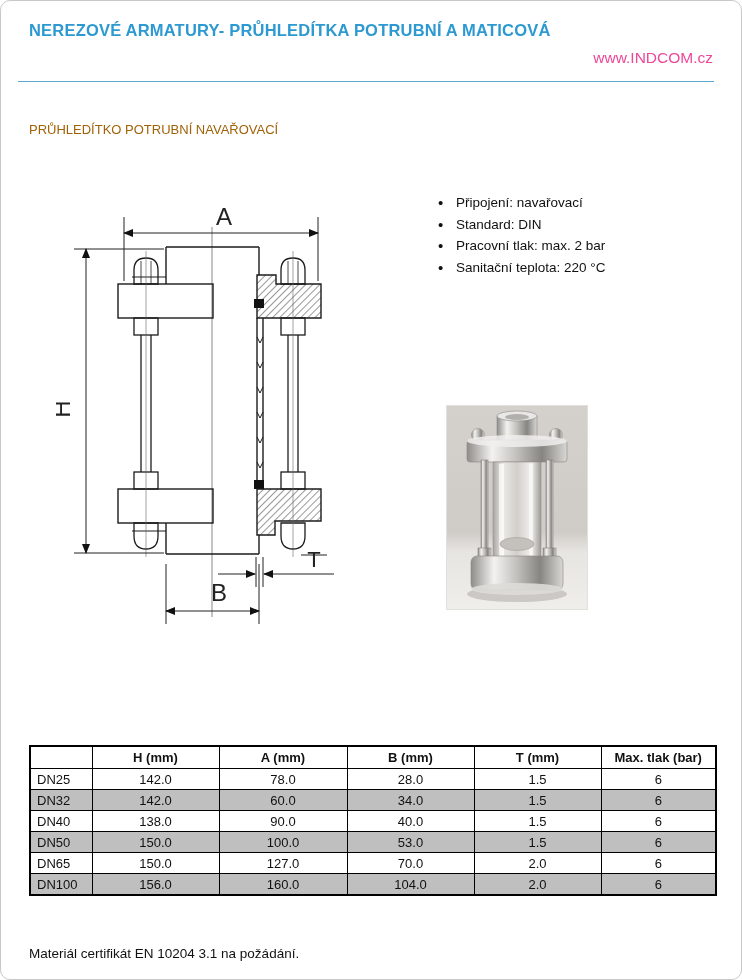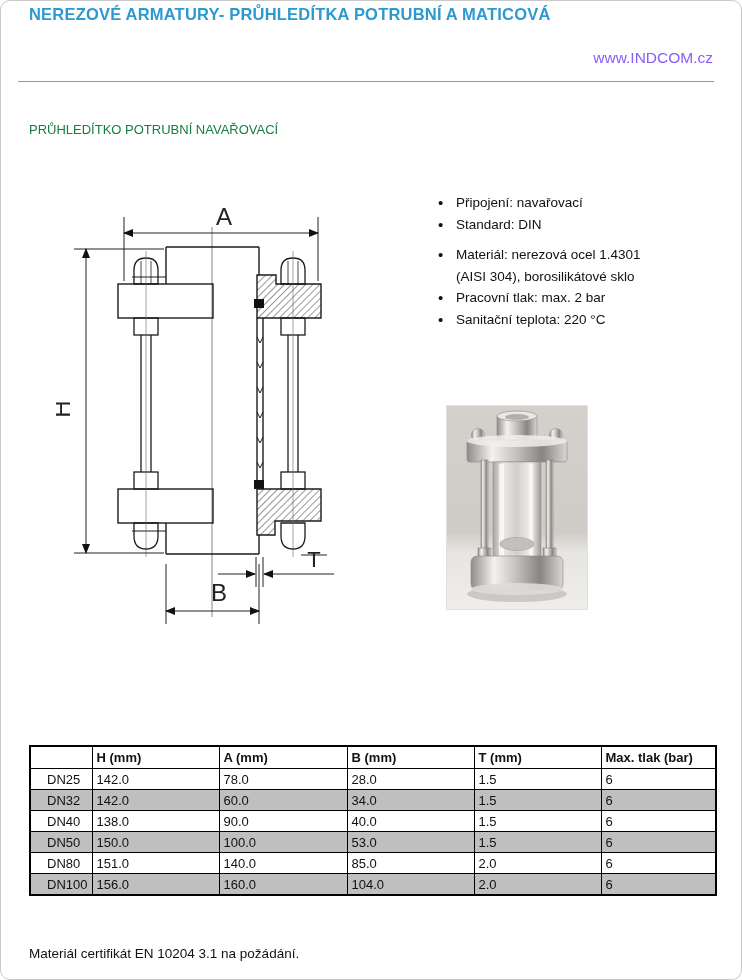--- a/index.html
+++ b/index.html
@@ -1,35 +1,35 @@
 <!DOCTYPE html>
 <html><head>
 <meta charset="utf-8">
 <style>
   html,body{margin:0;padding:0;background:#ffffff;}
   body{font-family:"Liberation Sans",sans-serif;color:#111;}
   .page{position:relative;width:740px;height:978px;background:#fff;border:1px solid #c9c9c9;border-radius:10px;overflow:hidden;}
-  .title{position:absolute;left:28px;top:4px;width:660px;font-size:16.5px;font-weight:bold;color:#2D99D1;letter-spacing:.2px;}
-  .website{position:absolute;right:28px;top:48px;font-size:15.5px;color:#8b5cf6;text-decoration:none;}
+  .title{position:absolute;left:28px;top:20px;width:660px;font-size:16.5px;font-weight:bold;color:#2D99D1;letter-spacing:.2px;}
+  .website{position:absolute;right:28px;top:48px;font-size:15.5px;color:#ec4899;text-decoration:none;}
   .rule{position:absolute;left:17px;top:80px;width:696px;height:0;border-top:1.6px solid #5EA9CD;}
-  .section-title{position:absolute;left:28px;top:121px;font-size:13px;color:#15803d;}
+  .section-title{position:absolute;left:28px;top:121px;font-size:13px;color:#a16207;}
   
   .specs{position:absolute;left:430px;top:191px;width:292px;margin:0;padding:0;list-style:none;font-size:13.5px;line-height:21.5px;}
   .specs li{position:relative;padding-left:25px;}
   .specs li::before{content:"\2022";position:absolute;left:7px;top:0;font-size:15px;}
   .specs li.group-gap{margin-top:9px;}
   
   .drawing{position:absolute;left:55px;top:186px;}
   .photo{position:absolute;left:445px;top:404px;border:1px solid #e2e0dc;}
   
   .dim-table{position:absolute;left:28px;top:744px;border-collapse:collapse;table-layout:fixed;width:686px;font-size:13px;}
-  .dim-table th,.dim-table td{border:1px solid #000;height:20px;padding:0 4px;text-align:left;overflow:hidden;white-space:nowrap;}
+  .dim-table th,.dim-table td{border:1px solid #000;height:20px;padding:0 4px;text-align:center;overflow:hidden;white-space:nowrap;}
   .dim-table{border:2px solid #000;}
   .dim-table th{font-weight:bold;height:21px;}
-  .dim-table td:first-child{text-align:left;padding-left:16px;}
+  .dim-table td:first-child{text-align:left;padding-left:6px;}
   .dim-table tbody tr:nth-child(even){background:#BFBFBF;}
   .footer-note{position:absolute;left:28px;top:945px;font-size:13.5px;text-align:center;}
   svg text{font-family:"Liberation Sans",sans-serif;}
 </style>
 </head>
 <body>
 
 <div class="page">
 
   <div class="title">NEREZOVÉ ARMATURY- PRŮHLEDÍTKA POTRUBNÍ A MATICOVÁ</div>
@@ -133,21 +133,20 @@
       <line x1="162" y1="387" x2="199" y2="387" marker-end="url(#arr)"></line>
       <line x1="208" y1="387" x2="278" y2="387" marker-start="url(#arr)"></line>
       <line x1="245" y1="368" x2="271" y2="368" stroke-width="1"></line>
     </g>
     <text x="258" y="380" text-anchor="middle" font-size="22" fill="#222">T</text>
   </svg>
 
   <ul class="specs">
     <li><span>Připojení: navařovací</span></li>
     <li><span>Standard: DIN</span></li>
-    <li class="group-gap"><span>Materiál: nerezová ocel 1.4301</span><br><span>(AISI 304), borosilikátové sklo</span></li>
     <li><span>Pracovní tlak: max. 2 bar</span></li>
     <li><span>Sanitační teplota: 220 °C</span></li>
   </ul>
 
   <svg class="photo" width="140" height="203" viewBox="0 0 140 203">
     <defs>
       <linearGradient id="pbg" x1="0" y1="0" x2="0" y2="1">
         <stop offset="0" stop-color="#d4d1cd"></stop>
           <stop offset="0.62" stop-color="#cfccc8"></stop>
         <stop offset="0.72" stop-color="#e7e5e1"></stop>
@@ -235,24 +234,24 @@
       </tr>
       <tr>
         <td>DN50</td>
           <td>150.0</td>
           <td>100.0</td>
           <td>53.0</td>
           <td>1.5</td>
           <td>6</td>
       </tr>
       <tr>
-        <td>DN80</td>
-          <td>151.0</td>
-          <td>140.0</td>
-          <td>85.0</td>
+        <td>DN65</td>
+          <td>150.0</td>
+          <td>127.0</td>
+          <td>70.0</td>
           <td>2.0</td>
           <td>6</td>
       </tr>
       <tr>
         <td>DN100</td>
           <td>156.0</td>
           <td>160.0</td>
           <td>104.0</td>
           <td>2.0</td>
           <td>6</td>

